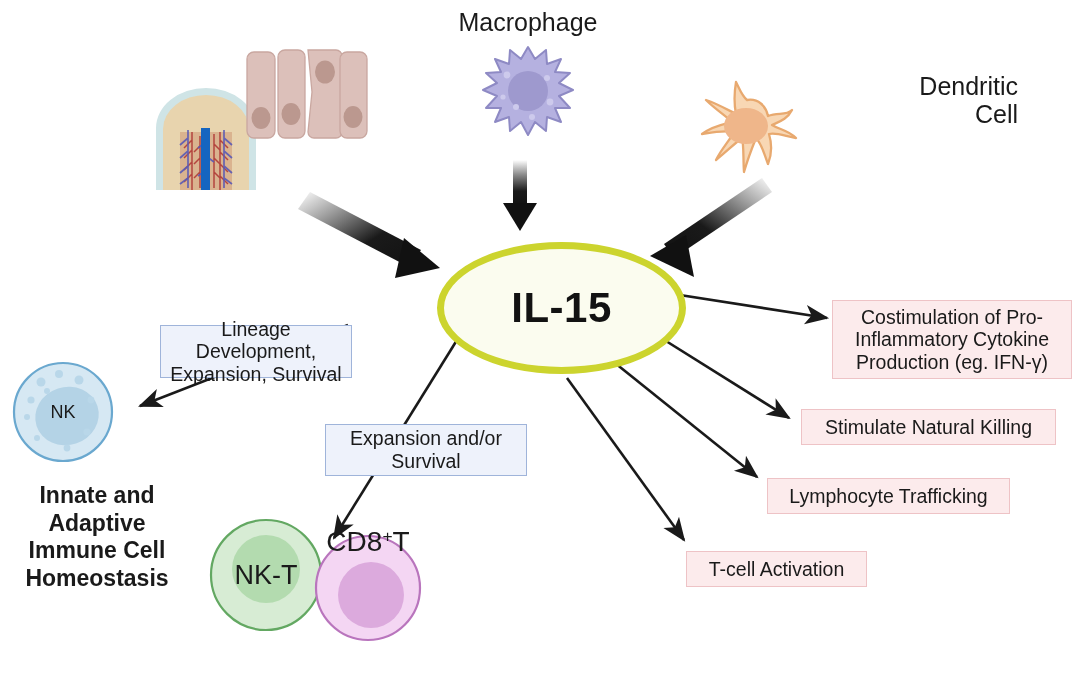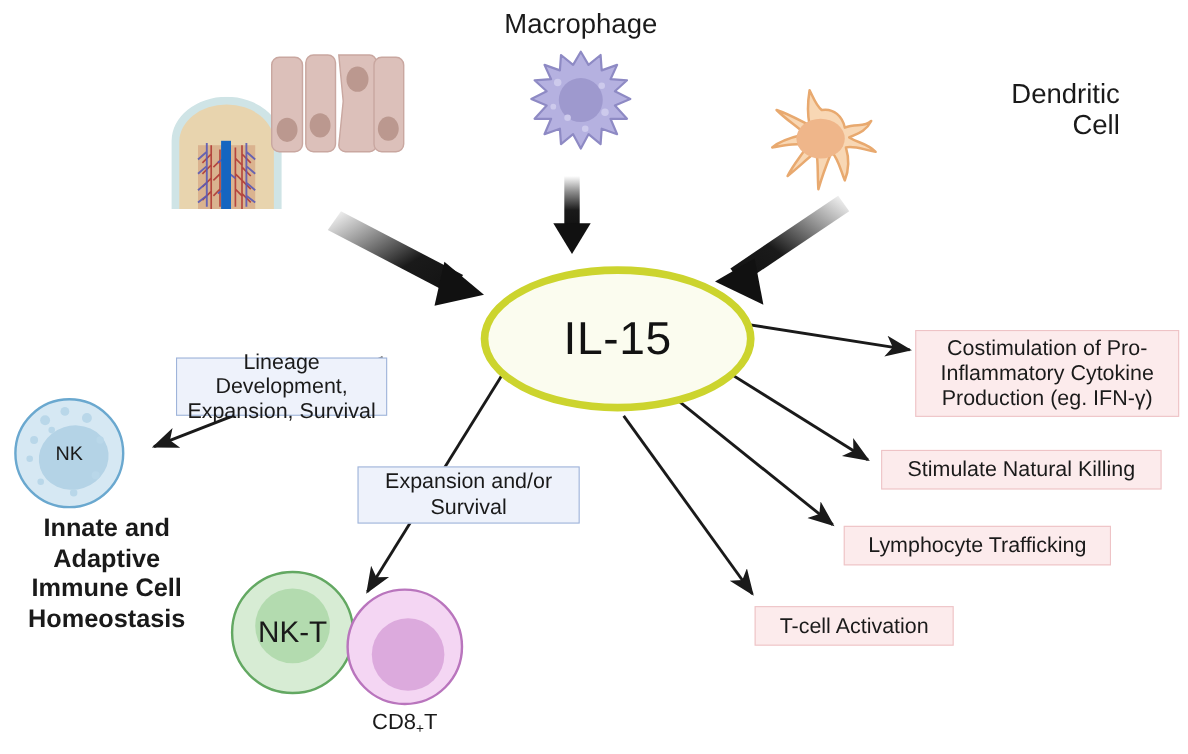--- a/index.html
+++ b/index.html
@@ -16,21 +16,21 @@
   
   .box{box-sizing:border-box;display:flex;align-items:center;justify-content:center;
        text-align:center;font-size:19.5px;line-height:1.16;padding:3px 7px;white-space:pre-line;}
   .box-pink{background:#fcebec;border:1.6px solid #eec3c6;}
   .box-blue{background:#eef2fb;border:1.6px solid #9fb4da;}
 
   
   #il15{width:235px;height:118px;border-radius:50%;
         background:#fbfcef;border:7px solid #ccd42e;
         display:flex;align-items:center;justify-content:center;}
-  #il15 span{font-size:42px;font-weight:normal;letter-spacing:.5px;color:#121212;}
+  #il15 span{font-size:42px;font-weight:bold;letter-spacing:.5px;color:#121212;}
 
   
   svg.layer{position:absolute;left:0;top:0;width:1080px;height:685px;overflow:visible;}
   svg.layer.under{z-index:1;}
   .znode{z-index:2;}
   .ztop{z-index:4;}
   .zart{z-index:2;}
 </style>
 </head>
 <body>
@@ -166,21 +166,21 @@
   <svg class="abs zart" style="left:208px;top:517px;" width="116" height="116" viewBox="0 0 116 116">
     <circle cx="58" cy="58" r="55" fill="#d7ecd4" stroke="#63a862" stroke-width="2.2"></circle>
     <circle cx="58" cy="52" r="34" fill="#b3dbaf"></circle>
   </svg>
   <div class="abs zart" style="left:208px;top:517px;width:116px;height:116px;display:flex;align-items:center;justify-content:center;font-size:27px;">NK-T</div>
 
   <svg class="abs zart" style="left:313px;top:533px;" width="110" height="110" viewBox="0 0 110 110">
     <circle cx="55" cy="55" r="52" fill="#f4d6f3" stroke="#b975bd" stroke-width="2.2"></circle>
     <circle cx="58" cy="62" r="33" fill="#dcaadd"></circle>
   </svg>
-  <div class="abs zart" style="left:313px;top:559px;width:110px;height:110px;display:flex;align-items:flex-end;justify-content:center;font-size:20px;">
+  <div class="abs zart" style="left:313px;top:526px;width:110px;height:110px;display:flex;align-items:flex-start;justify-content:center;font-size:28px;">
     <span>CD8</span>
       <sup style="font-size:.62em;">+</sup>
       <span> T</span>
   </div>
 
   <div class="abs lbl" style="left:438px;top:8px;width:180px;">Macrophage</div>
   <div class="abs lbl" style="left:790px;top:72px;width:180px;text-align:right;margin-left:48px;">Dendritic
 Cell</div>
 
   <div class="abs znode" id="il15" style="left:437px;top:242px;">
@@ -192,18 +192,18 @@
   <div class="abs box box-blue ztop" style="left:325px;top:424px;width:202px;height:52px;">Expansion and/or
 Survival</div>
 
   <div class="abs box box-pink ztop" style="left:832px;top:300px;width:240px;height:79px;">Costimulation of Pro-
 Inflammatory Cytokine
 Production (eg. IFN-γ)</div>
   <div class="abs box box-pink ztop" style="left:767px;top:478px;width:243px;height:36px;">Lymphocyte Trafficking</div>
   <div class="abs box box-pink ztop" style="left:801px;top:409px;width:255px;height:36px;">Stimulate Natural Killing</div>
   <div class="abs box box-pink ztop" style="left:686px;top:551px;width:181px;height:36px;">T-cell Activation</div>
 
-  <div class="abs bold-lbl" style="left:8px;top:466px;width:178px;">Innate and
+  <div class="abs bold-lbl" style="left:8px;top:482px;width:178px;">Innate and
 Adaptive
 Immune Cell
 Homeostasis</div>
 
 </div>
 
 </body></html>

